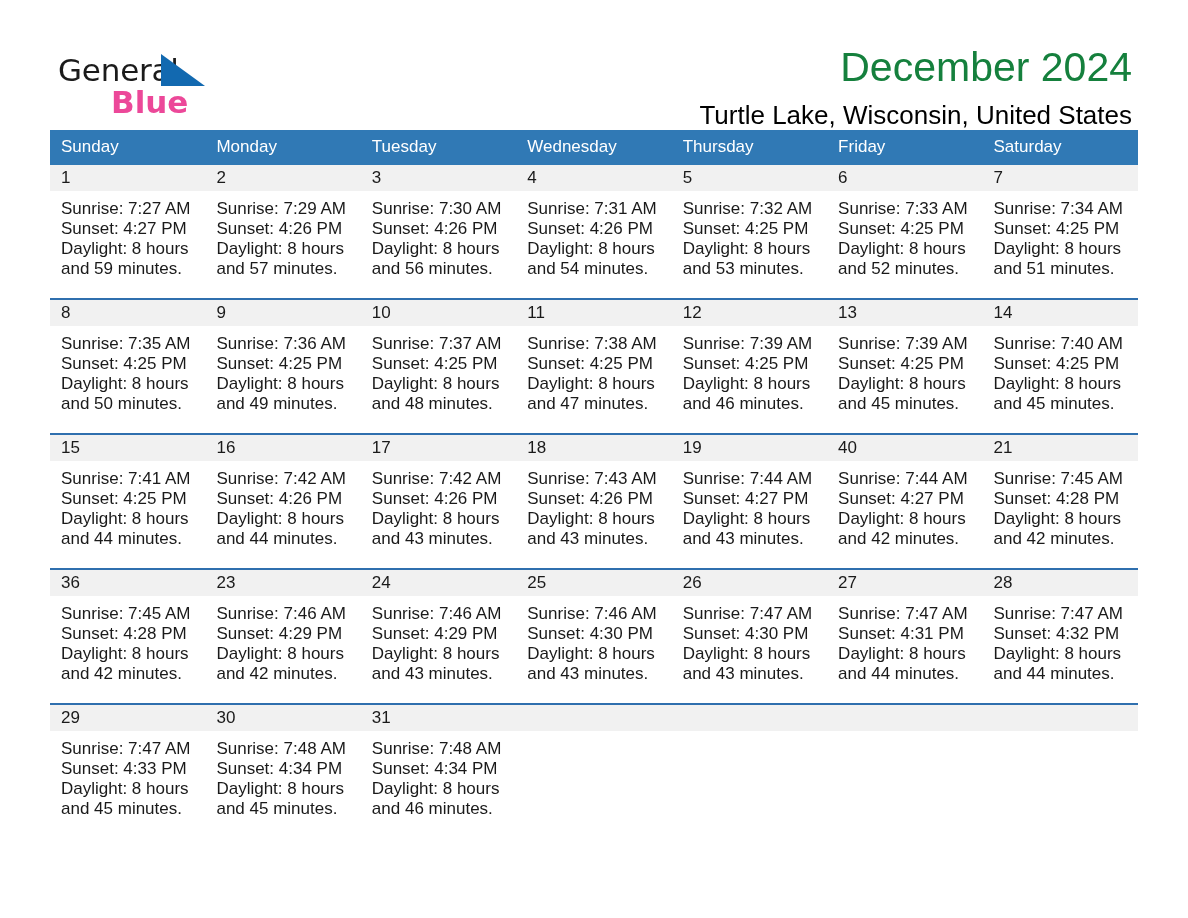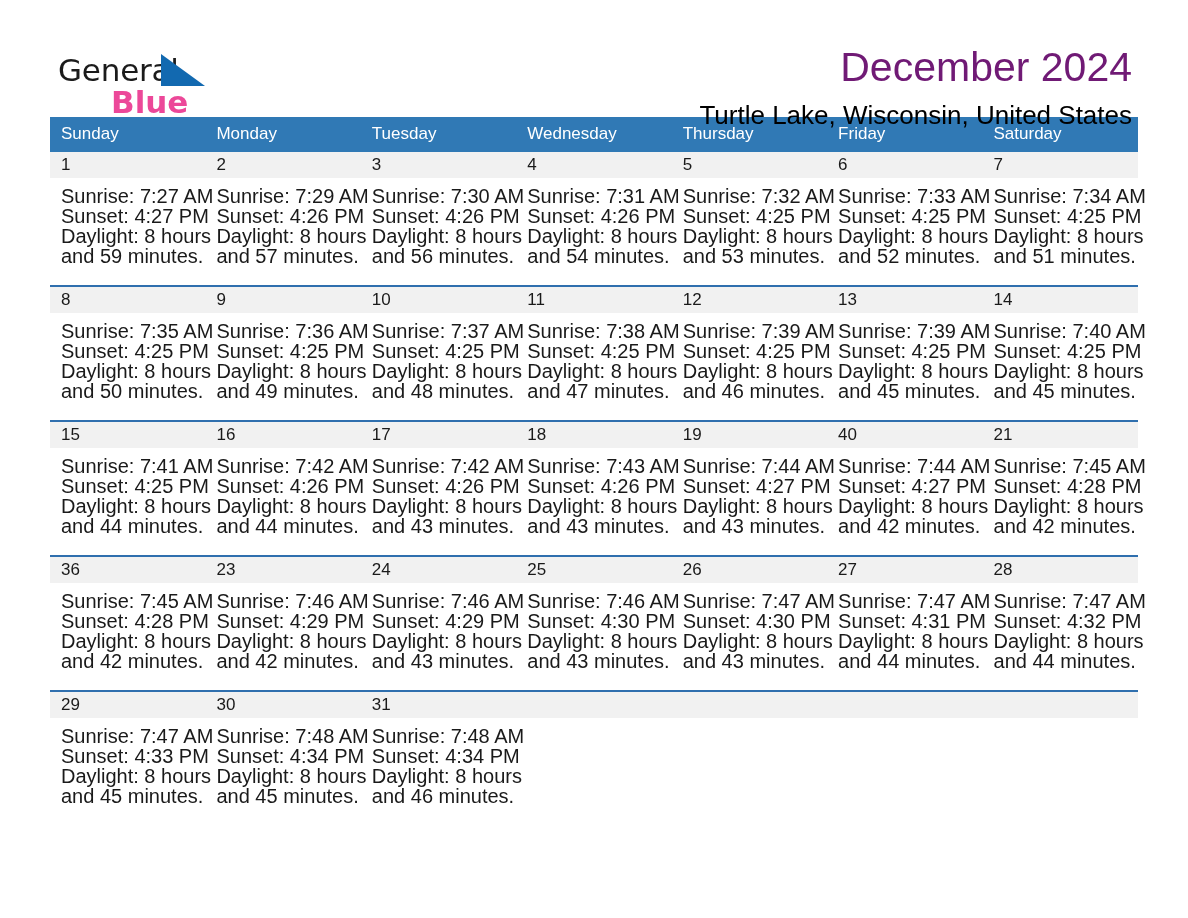--- a/index.html
+++ b/index.html
@@ -69,37 +69,37 @@
     font-weight: 700;
   }
   .titles {
     text-align: right;
     padding-right: 6px;
   }
   .month-title {
     font-size: 41px;
     line-height: 50px;
     font-weight: 400;
-    color: #701a75;
+    color: #15803d;
     letter-spacing: 0px;
     margin: 0;
   }
   .location-title {
     font-size: 26px;
     line-height: 34px;
     font-weight: 400;
     color: #000;
     margin: 6px 0 0 0;
     text-align: right;
   }
 
   
   .calendar {
     width: 1088px;
-    margin-top: 7px;
+    margin-top: 20px;
     border-collapse: collapse;
     table-layout: fixed;
   }
   .calendar th {
     background: #3079b5;
     color: #ffffff;
     font-size: 17px;
     font-weight: 400;
     text-align: left;
     padding: 7px 0 8px 11px;
@@ -124,21 +124,21 @@
     line-height: 26px;
     padding-left: 11px;
     font-size: 17px;
     color: #1a1a1a;
   }
   .daycell.empty .daynum-band {
     background: #f1f1f1;
   }
   .dayinfo {
     padding: 8px 10px 0 11px;
-    font-size: 20px;
+    font-size: 17px;
     line-height: 20px;
     color: #1a1a1a;
   }
   .dayinfo div { white-space: nowrap; }
 </style>
 </head>
 <body>
 
 <div class="page">
 

